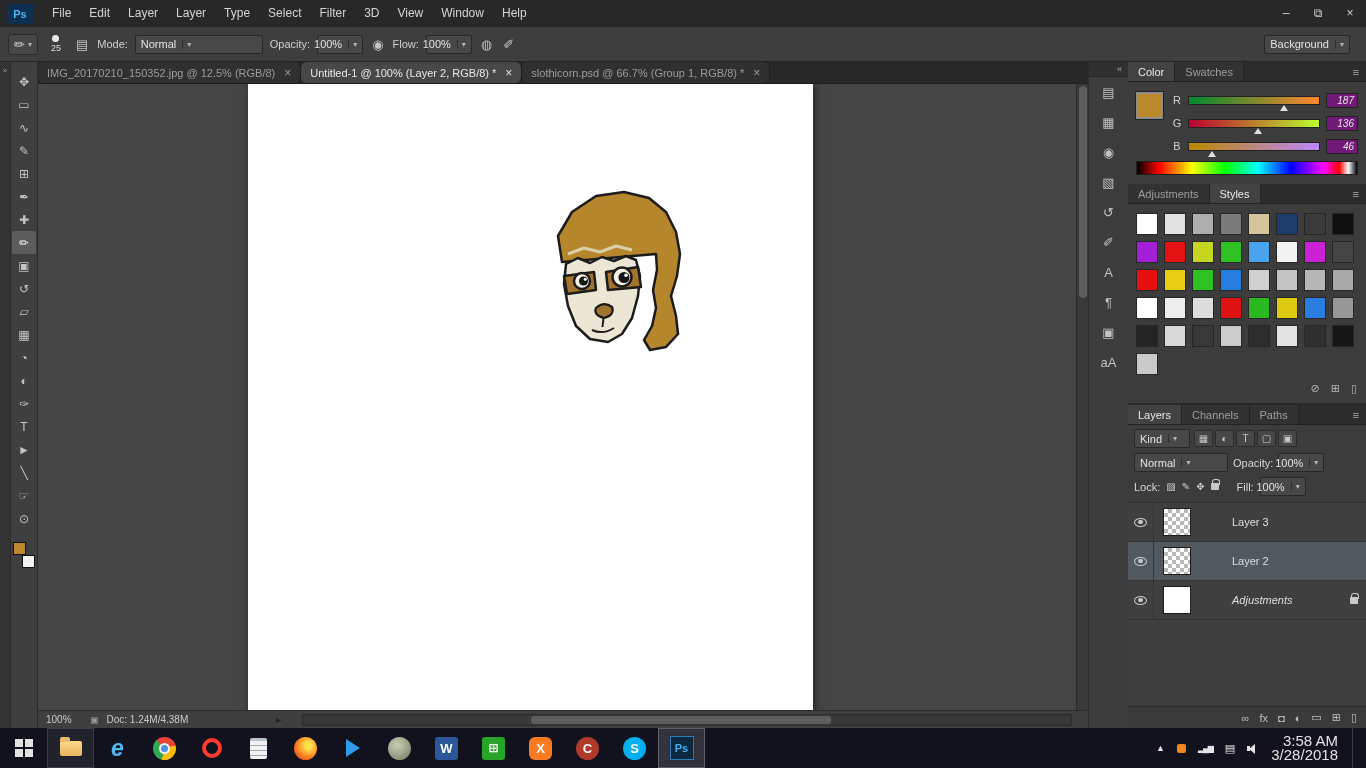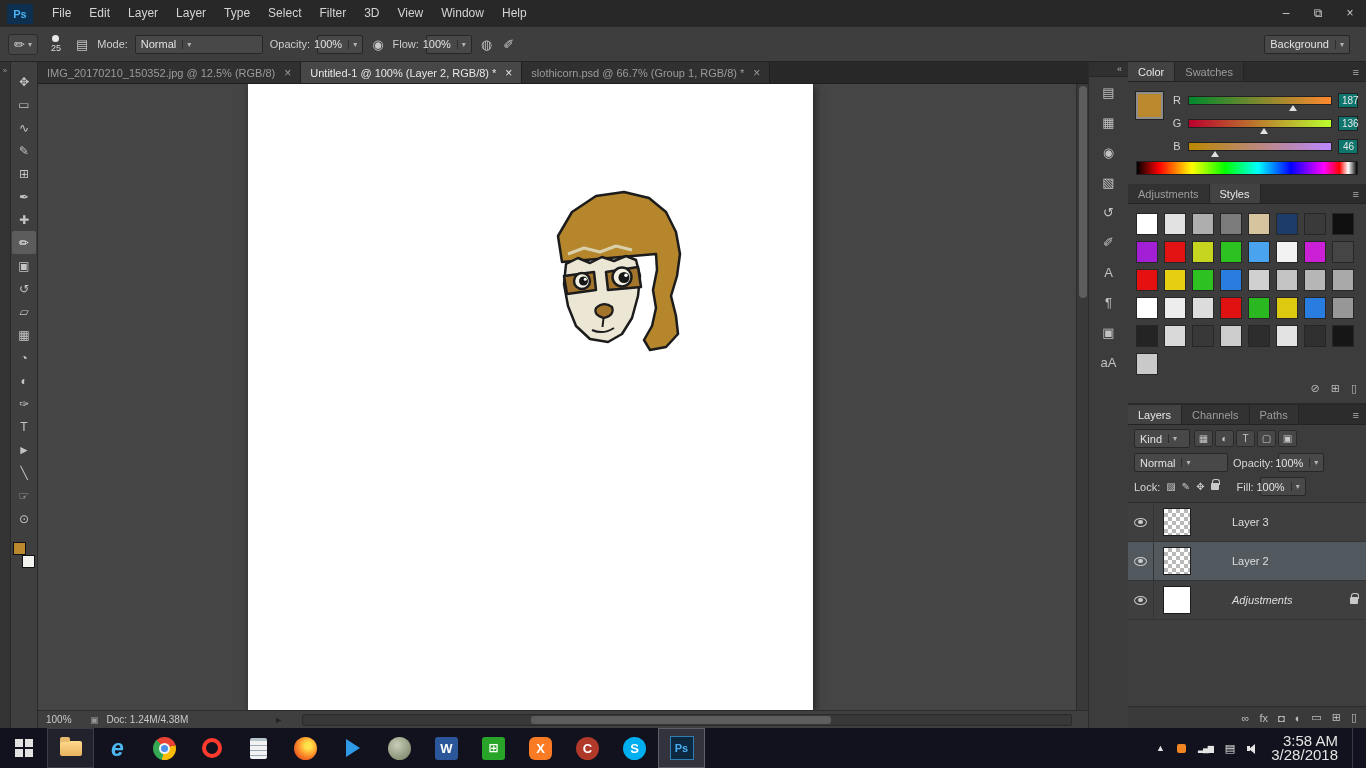--- a/index.html
+++ b/index.html
@@ -24,21 +24,21 @@
   .caret { font-size:8px; color:#b0b0b0; }
   .dd { display:inline-flex; align-items:center; background:#484848; border:1px solid #272727; border-radius:2px; height:19px; padding:0 5px; color:#e2e2e2; }
   .dd::after { content:"▾"; margin-left:6px; font-size:8px; color:#b4b4b4; border-left:1px solid #2e2e2e; padding-left:4px; }
   .dd.mode { width:128px; }
   .dd.small { width:46px; justify-content:flex-end; }
   .opt-icon { font-size:13px; color:#c6c6c6; padding:0 2px; }
   .ws { margin-left:auto; margin-right:8px; }
 
   
   .tabbar { position:absolute; top:62px; left:38px; width:1050px; height:22px; background:#282828; display:flex; font-size:11px; z-index:4; border-bottom:1px solid #1f1f1f; }
-  .doc-tab { display:flex; align-items:center; padding:0 9px; background:#303030; color:#9b9b9b; border-right:1px solid #1e1e1e; white-space:nowrap; }
+  .doc-tab { display:flex; align-items:center; padding:0 9px; background:#303030; color:#9b9b9b; border-right:1px solid #1e1e1e; white-space:nowrap;border-radius:6px; }
   .doc-tab.active { background:#474747; color:#e8e8e8; }
   .tab-close { margin-left:9px; font-size:12px; }
 
   
   .left-rail { position:absolute; left:0; top:62px; width:10px; bottom:40px; background:#333; color:#999; font-size:8px; text-align:center; padding-top:4px; }
   .toolbar { position:absolute; left:10px; top:62px; width:28px; bottom:40px; background:#3f3f3f; border-right:1px solid #2a2a2a; border-left:1px solid #2a2a2a; display:flex; flex-direction:column; align-items:center; padding-top:8px; }
   .toolbar .tool { width:24px; height:23px; display:flex; align-items:center; justify-content:center; color:#c4c4c4; font-size:12px; }
   .toolbar .tool.active { background:#5c5c5c; border-radius:2px; color:#f4f4f4; }
   .fgbg { position:relative; width:22px; height:26px; margin-top:12px; }
   .bg-chip { position:absolute; right:0; bottom:0; width:13px; height:13px; background:#f2f2ef; border:1px solid #111; }
@@ -73,21 +73,21 @@
   .color-body { display:flex; padding:10px 8px 2px 8px; gap:9px; flex:none; }
   .fg-big { width:27px; height:27px; border:2px solid #8d8d8d; outline:1px solid #222; flex:none; }
   .sliders { flex:1; display:flex; flex-direction:column; gap:7px; }
   .slider-row { display:flex; align-items:center; gap:6px; height:16px; }
   .ch-label { width:10px; text-align:center; color:#d0d0d0; }
   .track { position:relative; flex:1; height:9px; border:1px solid #222; }
   .track-r { background:linear-gradient(to right,#00882e,#ff882e); }
   .track-g { background:linear-gradient(to right,#bb002e,#bbff2e); }
   .track-b { background:linear-gradient(to right,#bb8800,#bb88ff); }
   .sl-thumb { position:absolute; top:8px; width:0; height:0; border-left:4px solid transparent; border-right:4px solid transparent; border-bottom:6px solid #e0e0e0; transform:translateX(-50%); }
-  .val-box { width:20px; height:15px; background:#0f766e; border:1px solid #212121; color:#e6e6e6; font-size:10px; text-align:right; padding:0 3px; line-height:13px; }
+  .val-box { width:32px; height:15px; background:#701a75; border:1px solid #212121; color:#e6e6e6; font-size:10px; text-align:right; padding:0 3px; line-height:13px;font-style:italic; }
   .spectrum { height:14px; margin:5px 8px 9px 8px; border:1px solid #202020; flex:none;
     background:linear-gradient(to right,#000 0%,#f00 10%,#ff0 25%,#0f0 40%,#0ff 55%,#00f 70%,#f0f 85%,#f00 92%,#fff 96%,#000 100%); }
 
   .styles-grid { padding:9px 8px 4px 8px; display:grid; grid-template-columns:repeat(8,22px); gap:6px; flex:none; }
   .style-swatch { width:22px; height:22px; border:1px solid #262626; }
   .styles-footer { display:flex; justify-content:flex-end; gap:11px; padding:3px 9px 8px; color:#b8b8b8; font-size:11px; border-bottom:2px solid #292929; flex:none; }
 
   .layers-wrap { flex:1; display:flex; flex-direction:column; min-height:0; }
   .kind-row { display:flex; align-items:center; gap:4px; padding:4px 6px 2px; flex:none; }
   .filter-icons { display:flex; gap:2px; }

